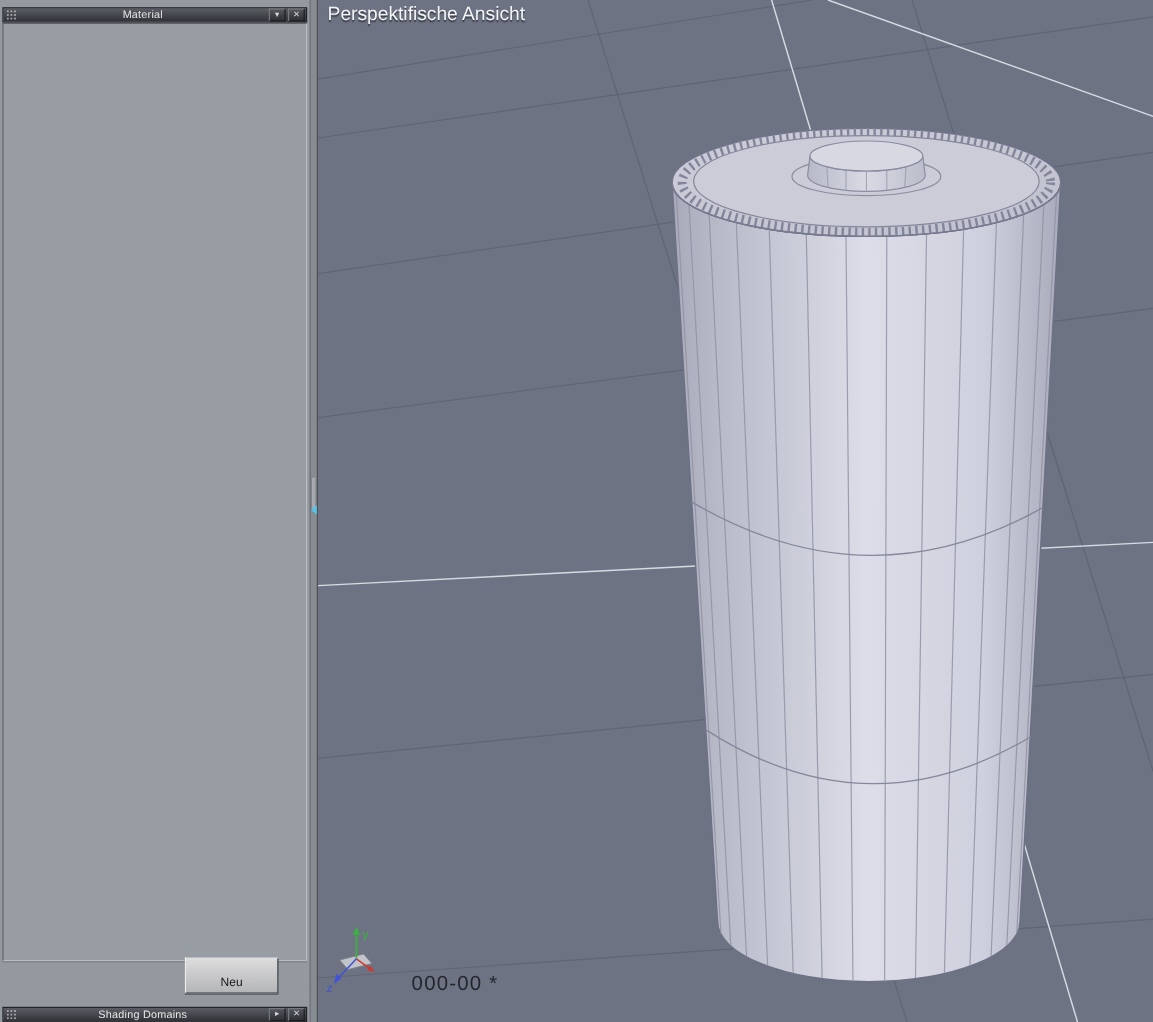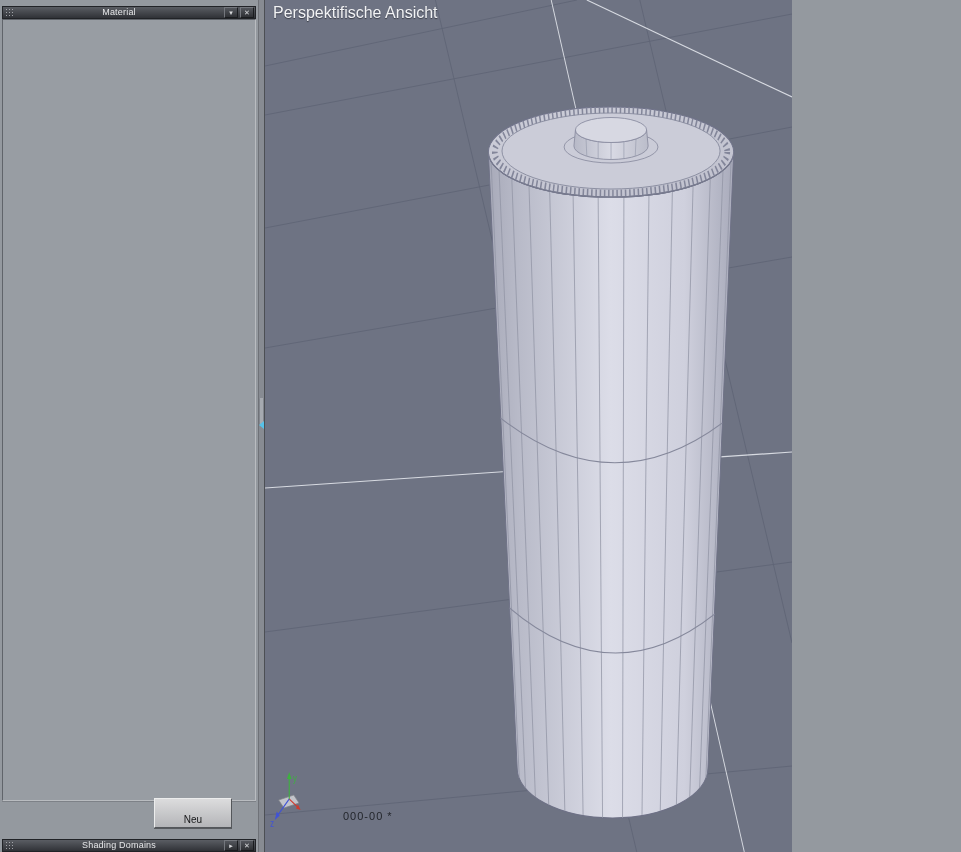--- a/index.html
+++ b/index.html
@@ -1,21 +1,21 @@
 <!DOCTYPE html>
 <html><head>
 <meta charset="utf-8">
 <style>
   html,body { margin:0; padding:0; }
   body {
     width:961px; height:852px; overflow:hidden;
     font-family:"Liberation Sans", sans-serif;
     background:#94999f;
   }
-  .app { display:flex; width:792px; height:852px; }
+  .app { display:flex; width:961px; height:852px; }
 
   
   .left-col {
     width:258px; flex:0 0 258px; box-sizing:border-box;
     display:flex; flex-direction:column;
     padding:6px 2px 0 2px; background:#94999f;
   }
   .titlebar {
     flex:0 0 13px; height:13px; box-sizing:border-box;
     display:flex; align-items:center; gap:3px; padding:0 1px 0 2px;
@@ -75,21 +75,21 @@
   }
 
   
   .viewport { position:relative; flex:1; background:#6e7383; overflow:hidden; }
   .scene { position:absolute; inset:0; width:100%; height:100%; display:block; }
   .vp-title {
     position:absolute; left:8px; top:4px; font-size:16px; color:#f2f3f5;
     text-shadow:0 1px 1px rgba(20,22,28,.6); white-space:nowrap;
   }
   .vp-status {
-    position:absolute; left:78px; top:810px; font-size:11px; color:#23262c;
+    position:absolute; left:78px; top:810px; font-size:17px; color:#23262c;
     letter-spacing:1px; white-space:nowrap;
   }
 </style>
 </head>
 <body>
 
 <div class="app">
 
   <div class="left-col">
 

